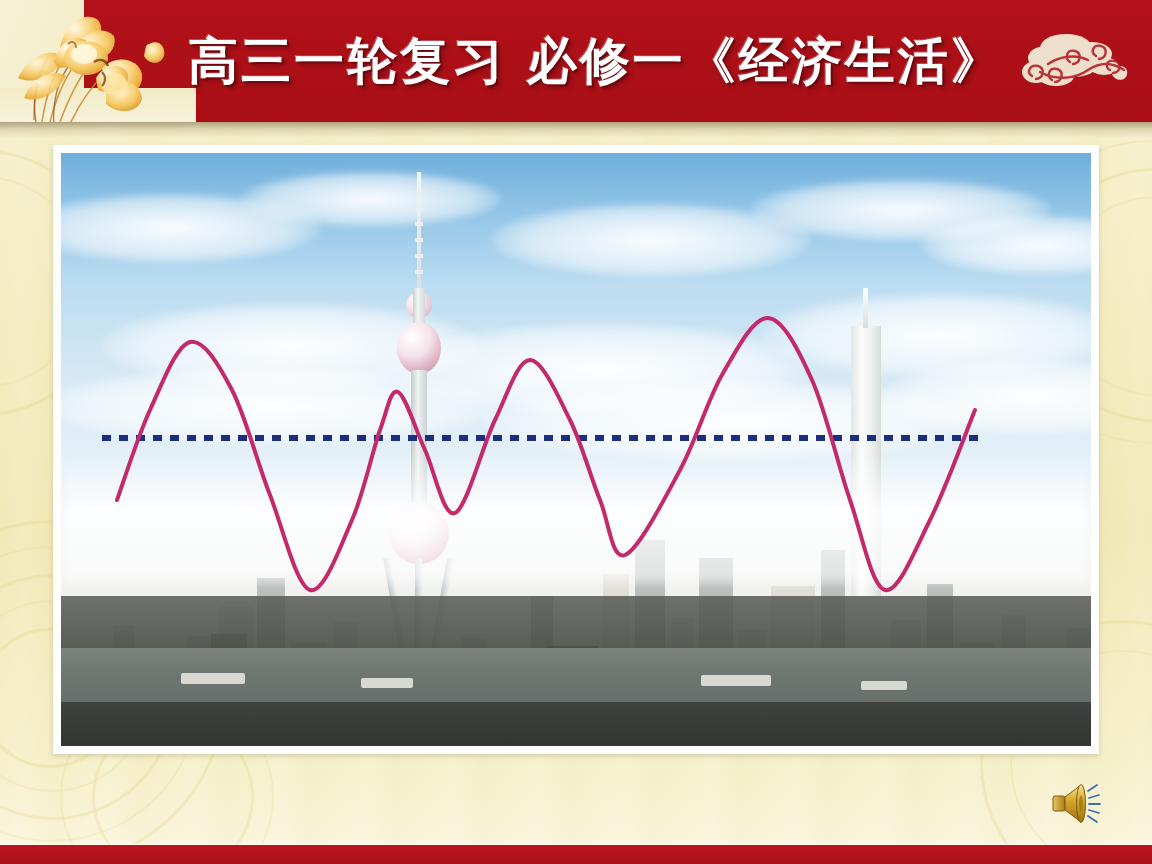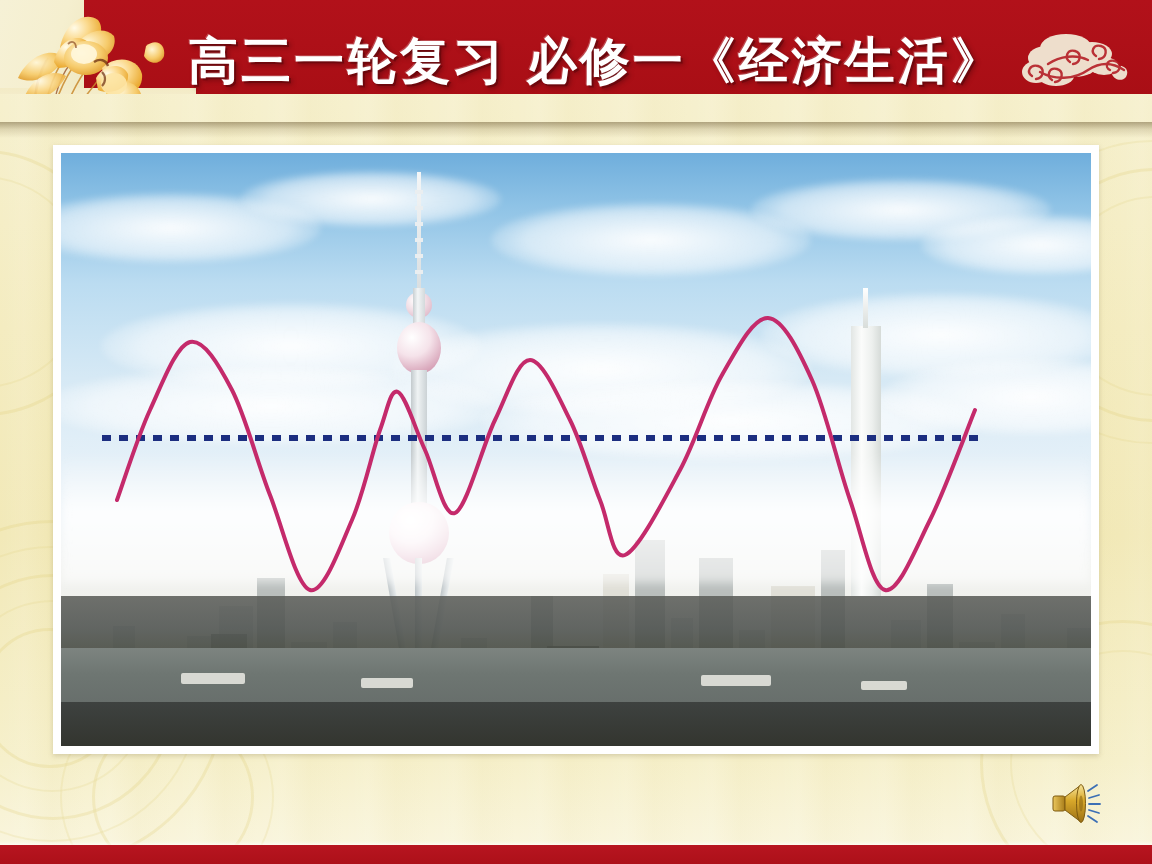--- a/index.html
+++ b/index.html
@@ -52,21 +52,21 @@
       rgba(255,255,255,0.0) 86px
     );
     opacity: .5;
   }
 
   
   .banner {
     position: absolute;
     left: 0; top: 0;
     width: 1152px;
-    height: 94px;
+    height: 122px;
     background: linear-gradient(180deg, #B2111A 0%, #AE1018 45%, #A90E15 100%);
     overflow: hidden;
   }
   .banner-shadow {
     position: absolute;
     left: 0; top: 122px;
     width: 1152px;
     height: 16px;
     background: linear-gradient(180deg, rgba(90,70,30,0.45) 0%, rgba(150,134,92,0.25) 45%, rgba(246,240,205,0) 100%);
     pointer-events: none;

